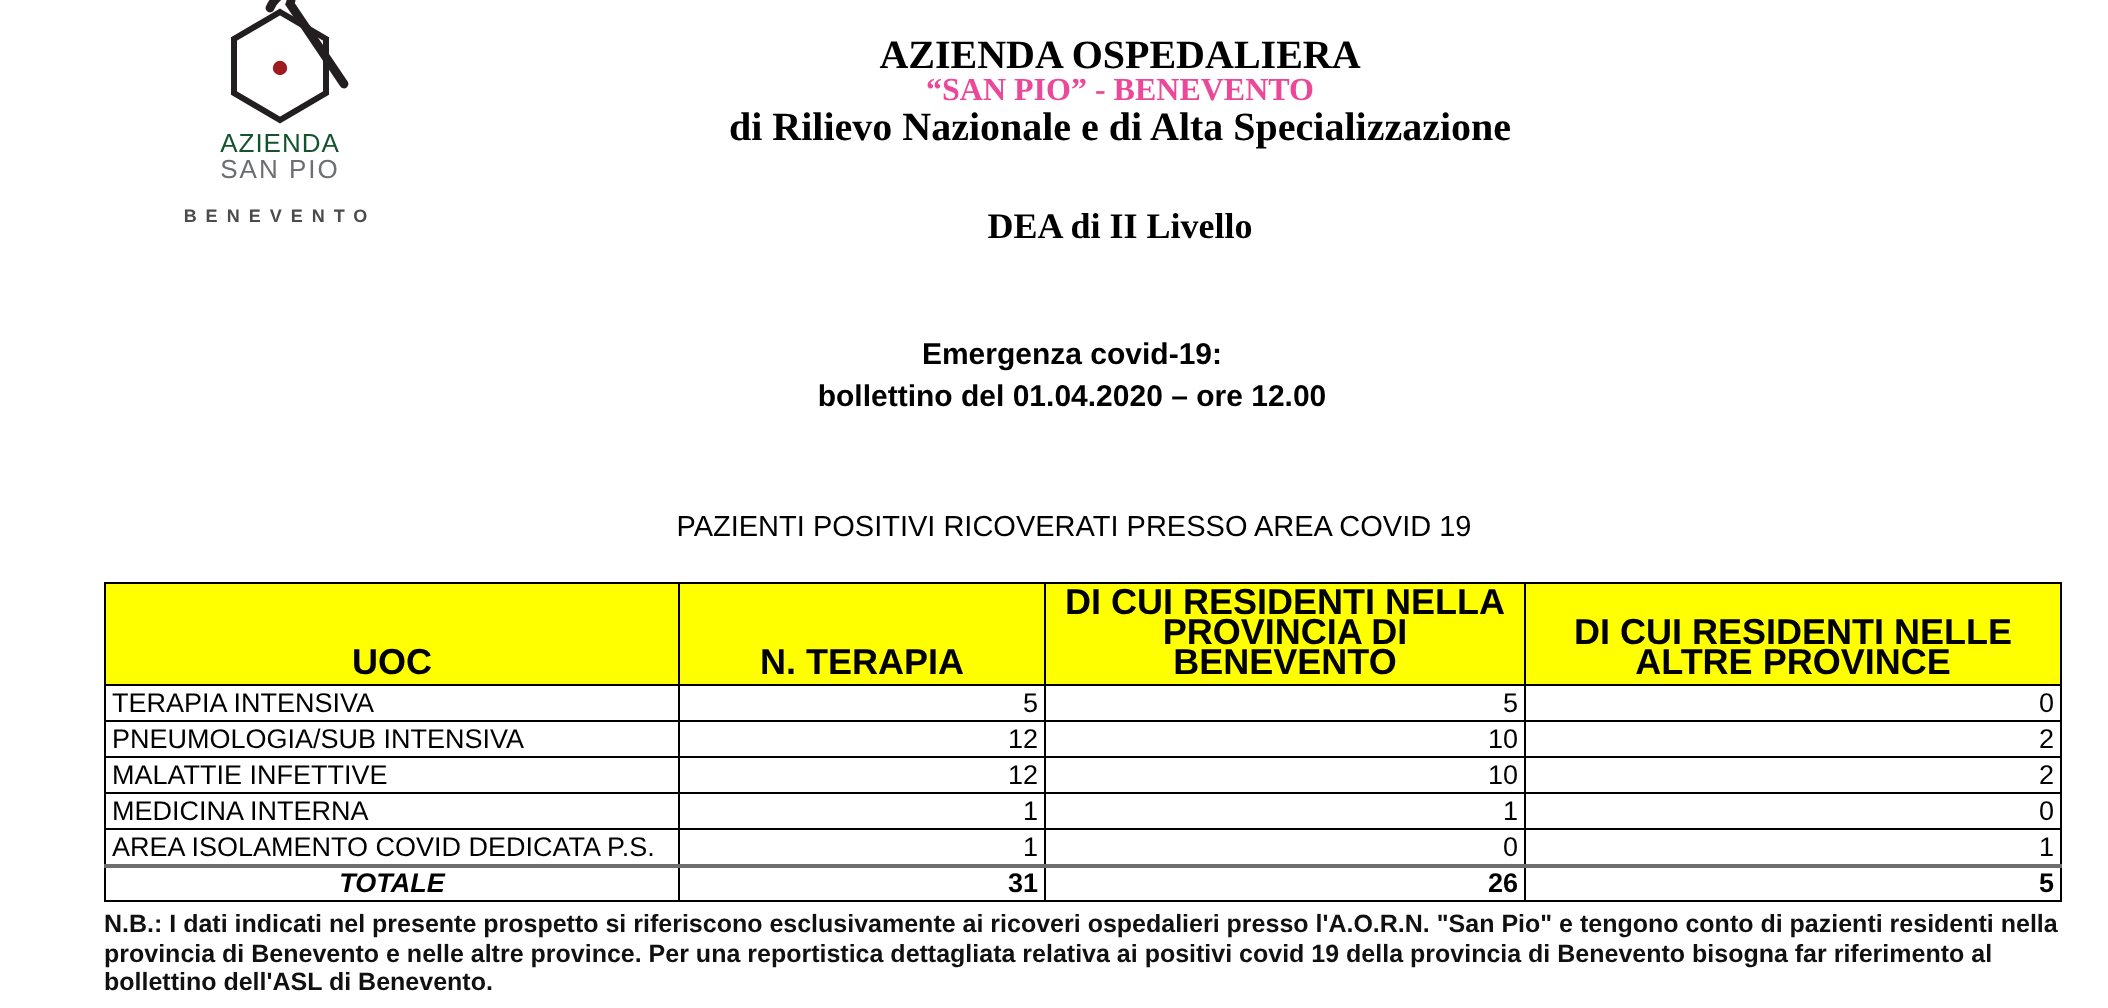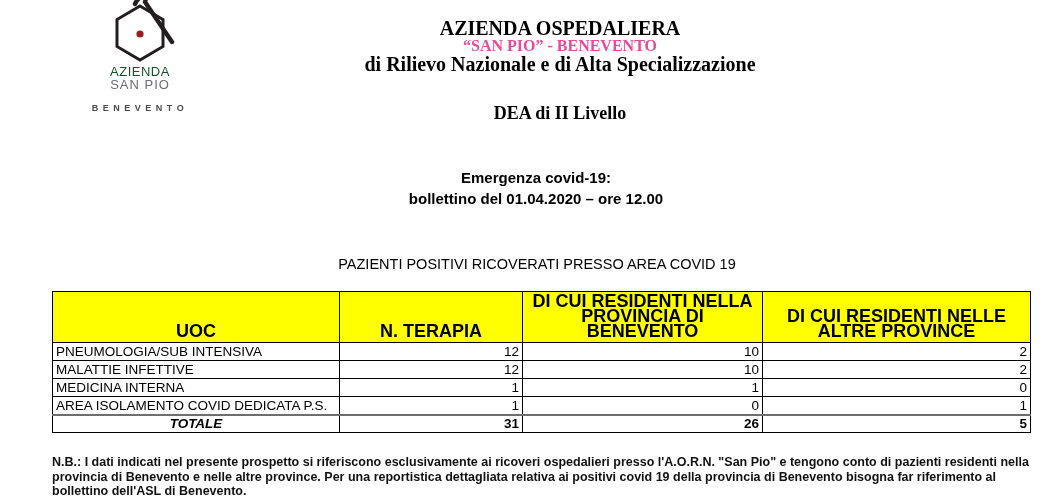--- a/index.html
+++ b/index.html
@@ -96,20 +96,26 @@
   <thead>
     <tr>
       <th>UOC</th>
       <th>N. TERAPIA</th>
       <th>DI CUI RESIDENTI NELLA PROVINCIA DI BENEVENTO</th>
       <th>DI CUI RESIDENTI NELLE ALTRE PROVINCE</th>
     </tr>
   </thead>
   <tbody>
     <tr>
+      <td class="uoc">TERAPIA INTENSIVA</td>
+      <td class="num">5</td>
+      <td class="num">5</td>
+      <td class="num">0</td>
+    </tr>
+    <tr>
       <td class="uoc">PNEUMOLOGIA/SUB INTENSIVA</td>
       <td class="num">12</td>
       <td class="num">10</td>
       <td class="num">2</td>
     </tr>
     <tr>
       <td class="uoc">MALATTIE INFETTIVE</td>
       <td class="num">12</td>
       <td class="num">10</td>
       <td class="num">2</td>

